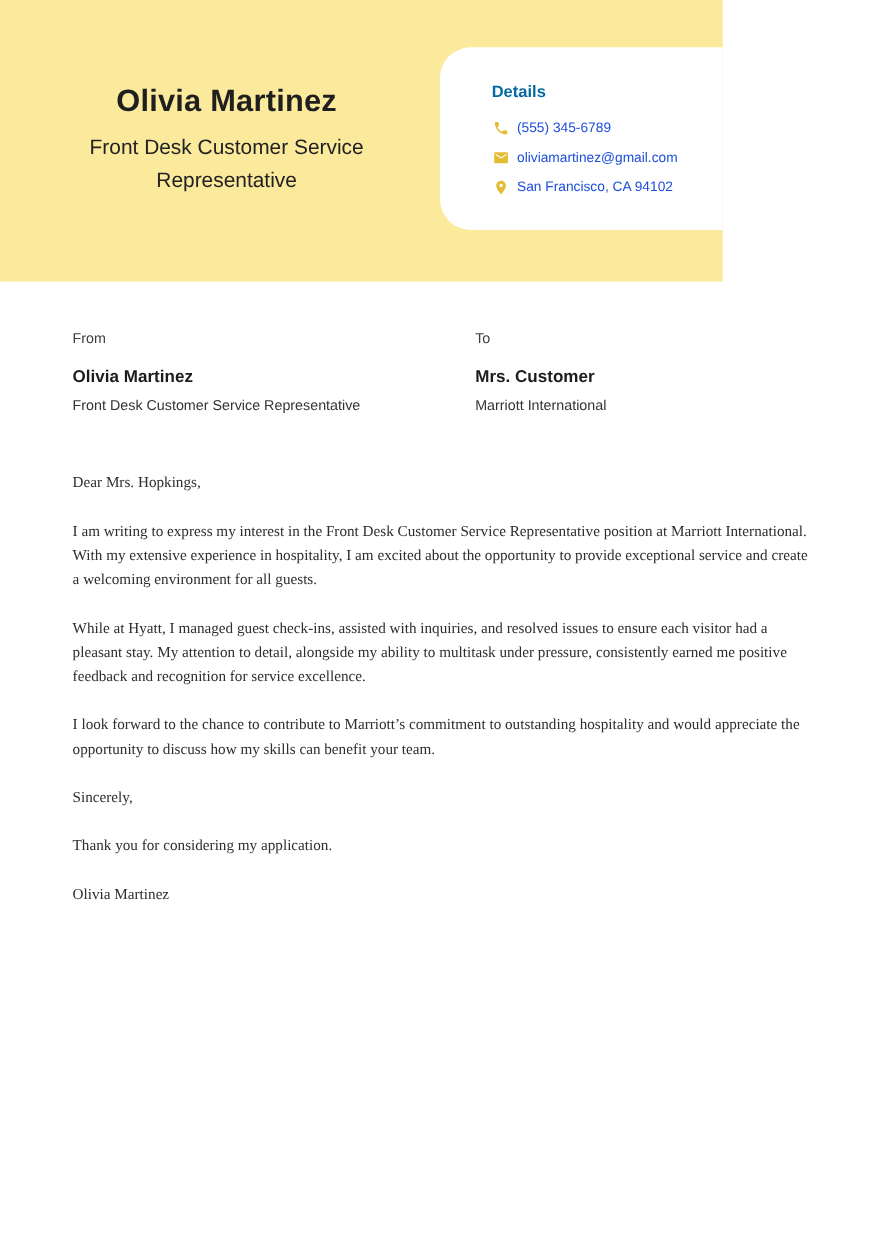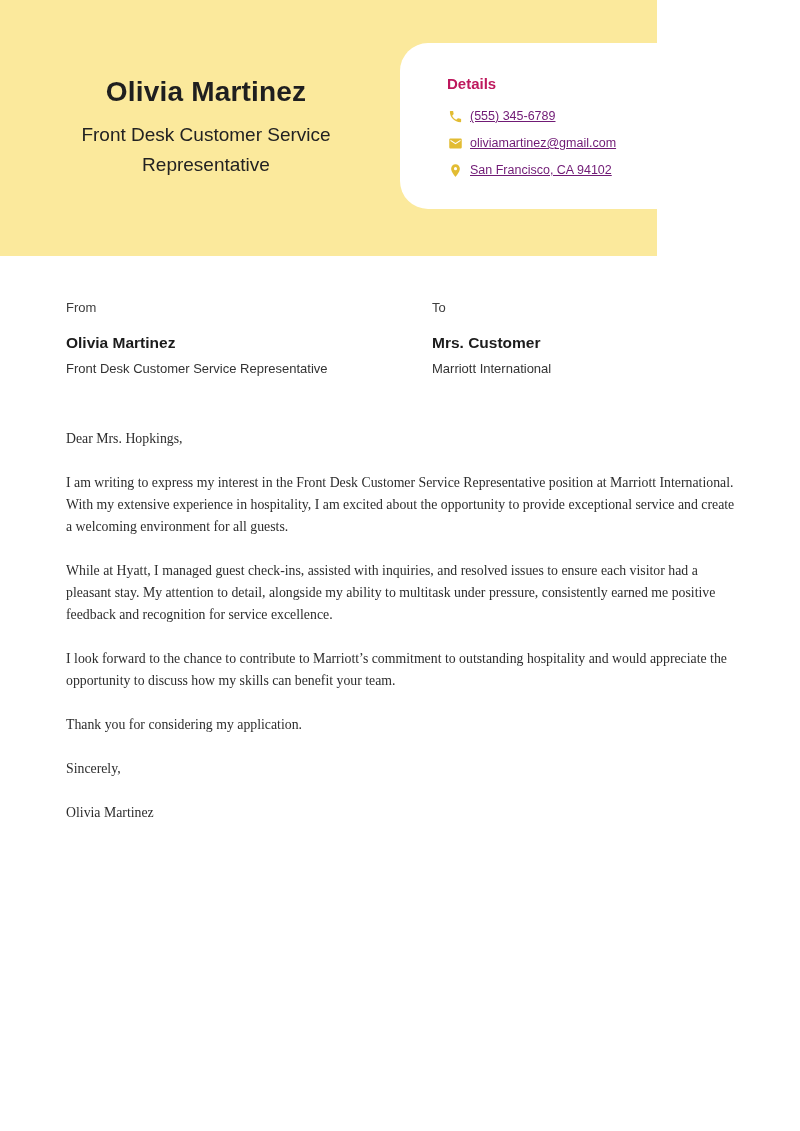--- a/index.html
+++ b/index.html
@@ -52,43 +52,42 @@
     background: #ffffff;
     border-radius: 28px 0 0 28px;
     box-sizing: border-box;
     padding: 32px 20px 0 47px;
   }
   .details-card h2 {
     margin: 0 0 14px 0;
     font-size: 15px;
     line-height: 18px;
     font-weight: bold;
-    color: #be185d;
+    color: #0369a1;
   }
   .detail-row {
     display: flex;
     align-items: center;
     height: 18px;
     margin-bottom: 9px;
   }
   .detail-row .icon {
     width: 16px;
     height: 16px;
     margin-right: 7px;
     display: inline-flex;
     align-items: center;
     justify-content: center;
     flex: 0 0 16px;
   }
   .detail-row .icon svg { width: 15px; height: 15px; display: block; }
   .detail-text {
     font-size: 12.5px;
     line-height: 16px;
-    color: #701a75;
-    text-decoration: underline;
+    color: #1d4ed8;
   }
 
   
   .content { padding: 0 39px 0 66px; }
   .meta { display: flex; margin-top: 44px; }
   .meta-col-from { width: 366px; flex: 0 0 366px; }
   .meta-col-to { flex: 1; }
   .meta-label {
     font-size: 13px;
     line-height: 16px;
@@ -174,19 +173,19 @@
         <div class="meta-name">Mrs. Customer</div>
         <div class="meta-sub">Marriott International</div>
       </div>
     </div>
 
     <div class="letter">
       <p>Dear Mrs. Hopkings,</p>
       <p>I am writing to express my interest in the Front Desk Customer Service Representative position at Marriott International. With my extensive experience in hospitality, I am excited about the opportunity to provide exceptional service and create a welcoming environment for all guests.</p>
       <p>While at Hyatt, I managed guest check-ins, assisted with inquiries, and resolved issues to ensure each visitor had a pleasant stay. My attention to detail, alongside my ability to multitask under pressure, consistently earned me positive feedback and recognition for service excellence.</p>
       <p>I look forward to the chance to contribute to Marriott’s commitment to outstanding hospitality and would appreciate the opportunity to discuss how my skills can benefit your team.</p>
+      <p>Sincerely,</p>
       <p>Thank you for considering my application.</p>
-      <p>Sincerely,</p>
       <p>Olivia Martinez</p>
     </div>
 
   </main>
 </div>
 
 </body></html>

